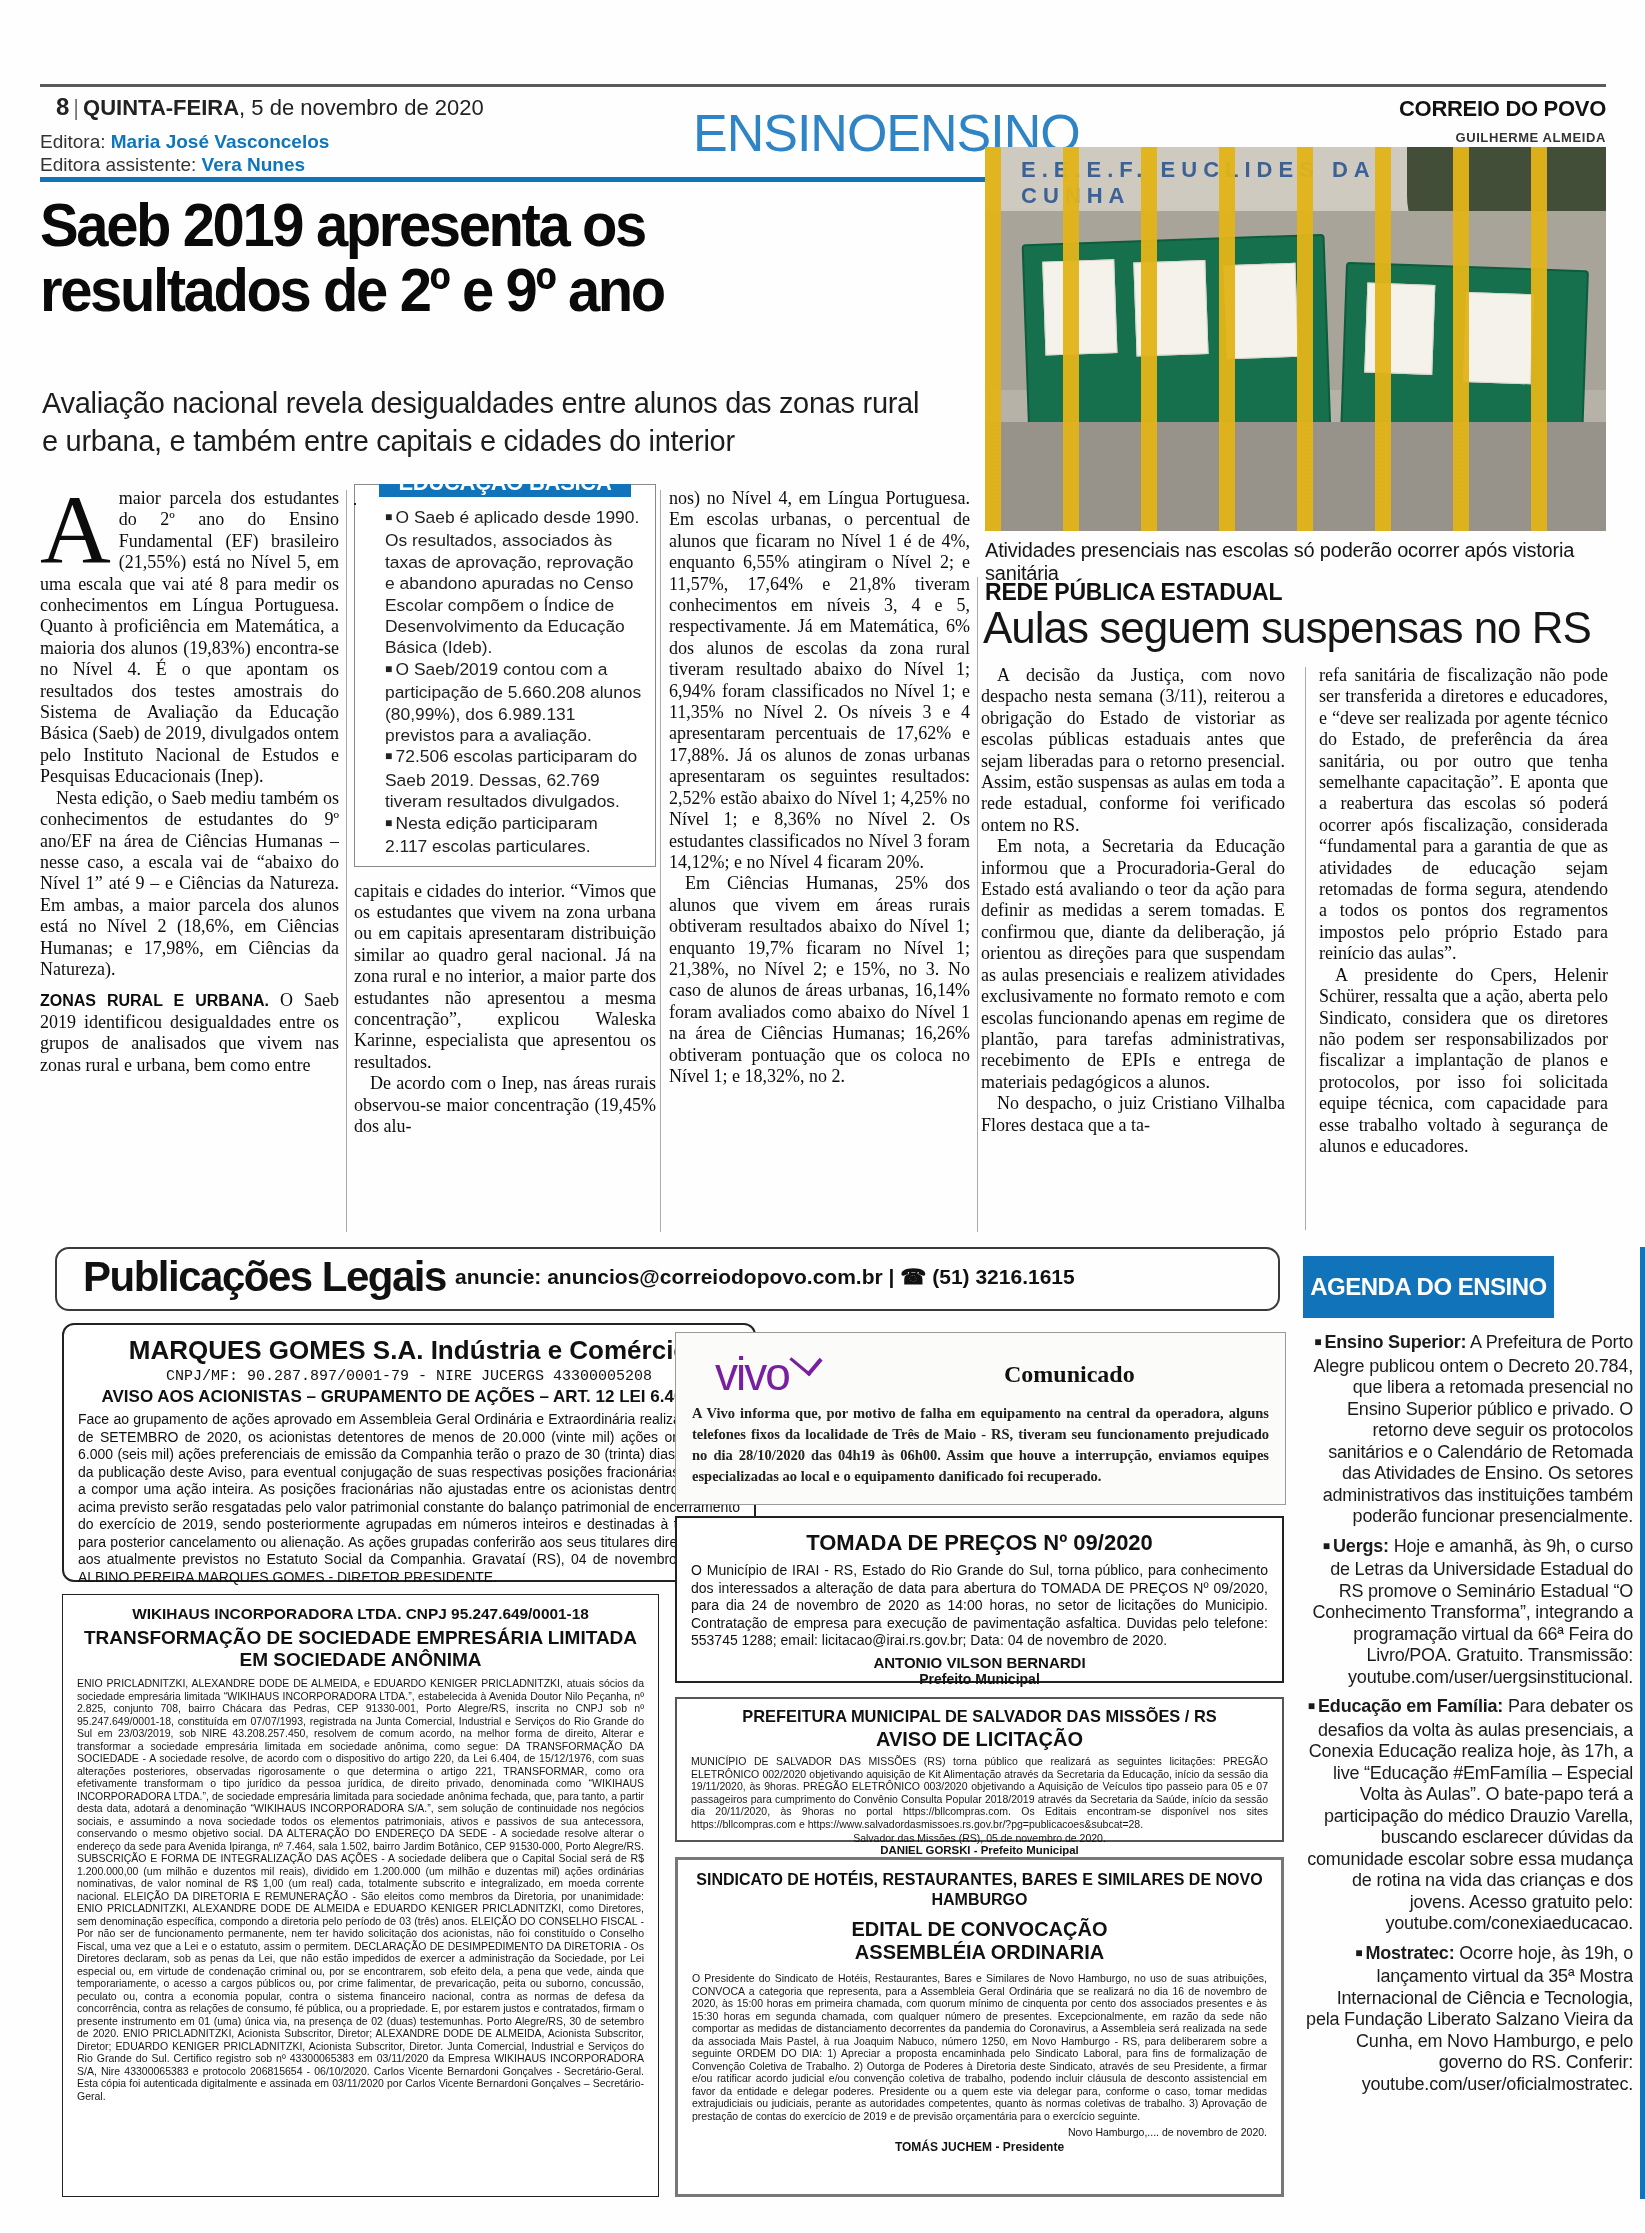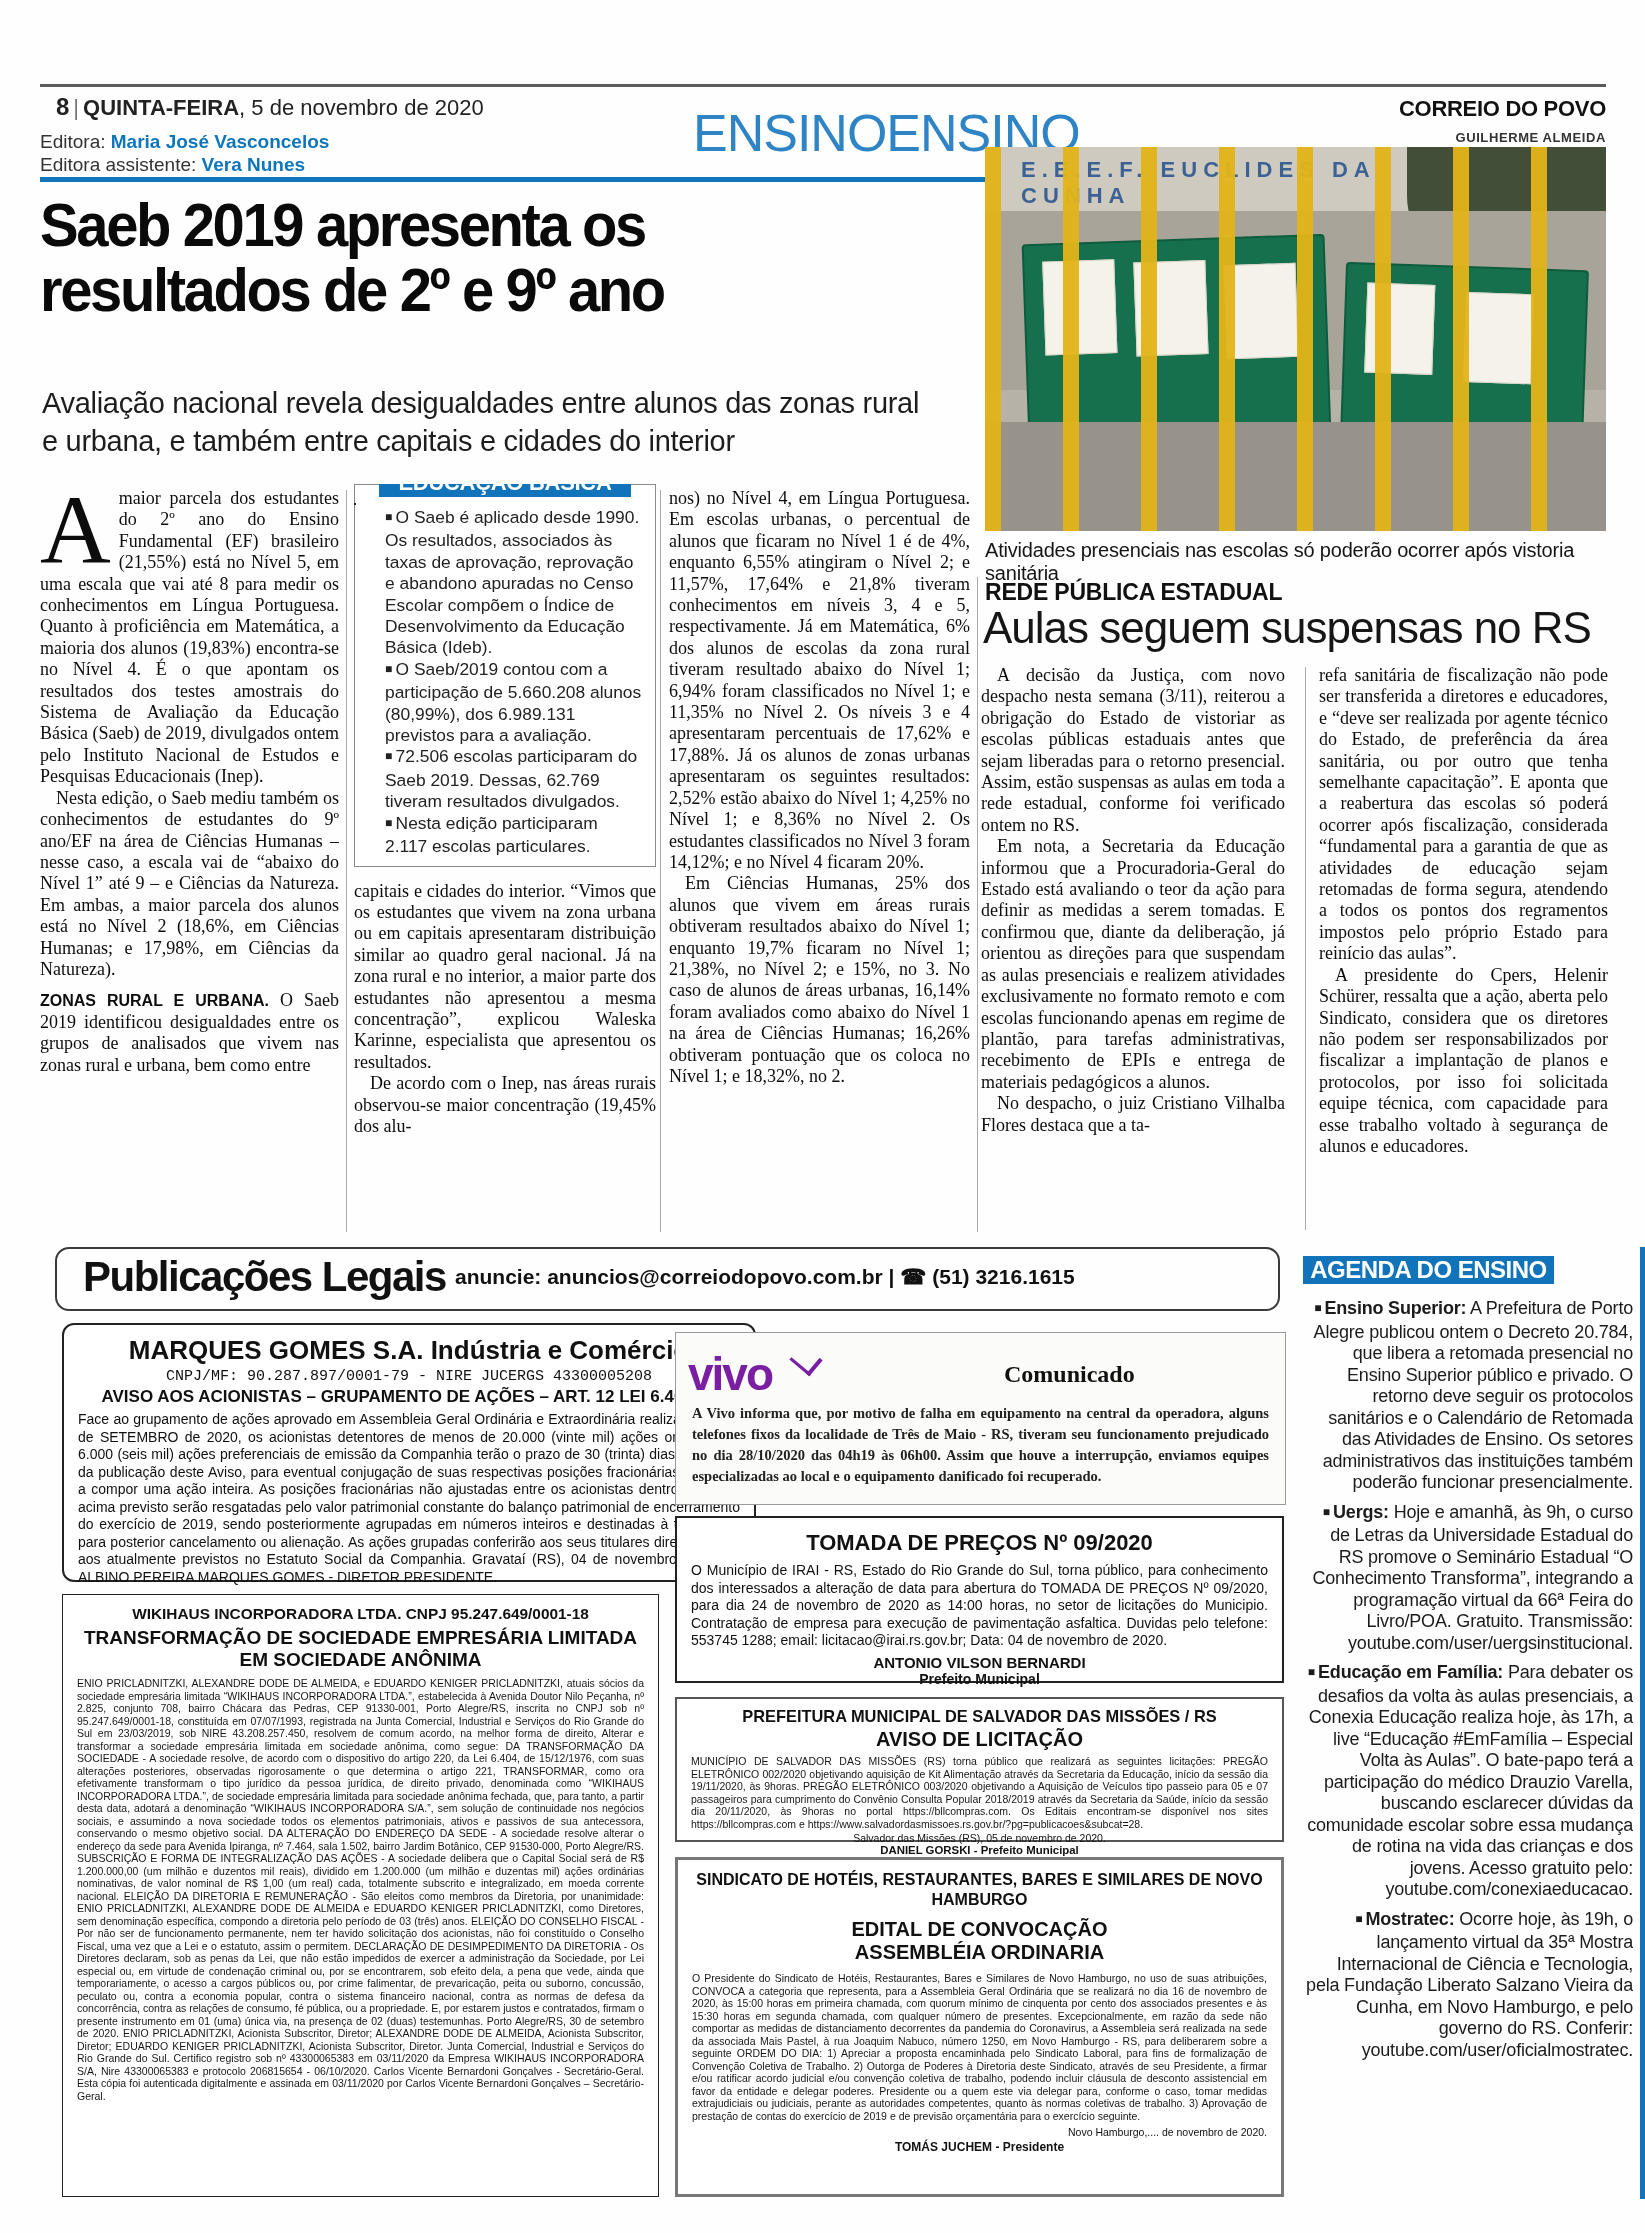--- a/index.html
+++ b/index.html
@@ -82,21 +82,21 @@
   .marques .t{font-size:26px;font-weight:bold;text-align:center;margin:2px 0 2px;}
   .marques .s1{font-size:15px;text-align:center;margin:0 0 2px;font-family:Liberation Mono, monospace;}
   .marques .s2{font-size:17px;font-weight:bold;text-align:center;margin:0 0 4px;}
   .smallbody{font-size:14px;line-height:17.5px;text-align:justify;color:#101010;}
   .wikihaus{left:62px;top:1594px;width:597px;height:603px;border-width:1px;}
   .wikihaus .t{font-size:15.4px;font-weight:bold;text-align:center;margin:2px 0 4px;}
   .wikihaus .s{font-size:19px;font-weight:bold;text-align:center;line-height:22px;margin:0 0 6px;}
   .tinybody{font-size:10.5px;line-height:12.5px;text-align:justify;color:#161616;}
 
   .vivobox{left:675px;top:1332px;width:609px;height:171px;border:1px solid #9a9a9a;background:#fbfbf9;}
-  .vivo-logo{position:absolute;left:12px;top:14px;font-size:46px;font-weight:bold;color:#7a1fa2;
+  .vivo-logo{position:absolute;left:39px;top:14px;font-size:46px;font-weight:normal;color:#7a1fa2;
              letter-spacing:-2px;font-family:"Liberation Sans",sans-serif;}
   .vivo-check{position:absolute;left:117px;top:14px;width:22px;height:22px;border-right:4px solid #7a1fa2;
              border-bottom:4px solid #7a1fa2;transform:rotate(40deg) scaleY(.8);}
   .vivo-title{position:absolute;left:328px;top:28px;font-size:24px;font-weight:bold;
              font-family:"Liberation Serif",serif;}
   .vivo-body{position:absolute;left:16px;top:70px;width:577px;font-family:"Liberation Serif",serif;
              font-weight:600;font-size:14.5px;line-height:21px;text-align:justify;color:#222;}
 
   .tomada{left:675px;top:1516px;width:609px;height:167px;}
   .tomada .t{font-size:22px;font-weight:bold;text-align:center;margin:4px 0 6px;}
@@ -112,21 +112,21 @@
   .sindicato{left:675px;top:1857px;width:609px;height:340px;border:3px solid #777;}
   .sindicato .t{font-size:16px;font-weight:bold;text-align:center;line-height:20px;margin:2px 0 8px;}
   .sindicato .s1{font-size:20px;font-weight:bold;text-align:center;margin:0;}
   .sindicato .s2{font-size:20px;font-weight:bold;text-align:center;margin:0 0 8px;}
   .sindicato .dl{font-size:10.5px;text-align:right;margin:4px 0 0;}
   .sindicato .sg{font-size:12px;font-weight:bold;text-align:center;margin-top:2px;}
 
   
   .agenda{left:1303px;top:1256px;width:330px;height:943px;overflow:hidden;}
   .agenda-head{width:251px;background:#1173b9;color:#fff;font-weight:bold;font-size:24px;
-               text-align:center;padding:0 0;letter-spacing:-0.5px;margin-bottom:14px;}
+               text-align:center;padding:17px 0;letter-spacing:-0.5px;margin-bottom:14px;}
   .agenda-item{font-size:18px;line-height:21.5px;color:#1b1b1b;margin-bottom:8px;text-align:right;
                letter-spacing:-0.2px;word-break:break-word;}
   .agenda-item::before{content:"■ ";font-size:12px;position:relative;top:-2px;}
   .agenda-item b{font-weight:bold;}
   .bluestrip{left:1640px;top:1247px;width:6px;height:952px;background:#1173b9;}
 </style>
 </head>
 <body>
 
 <div class="page">

